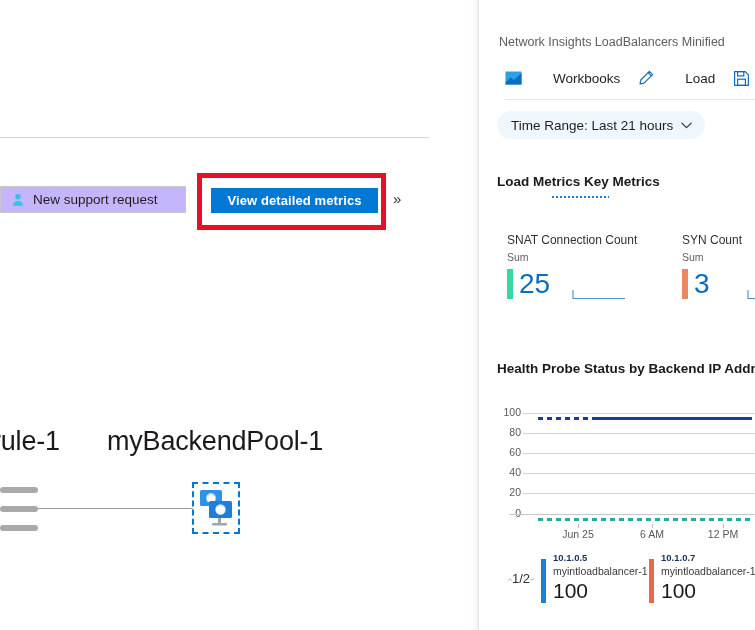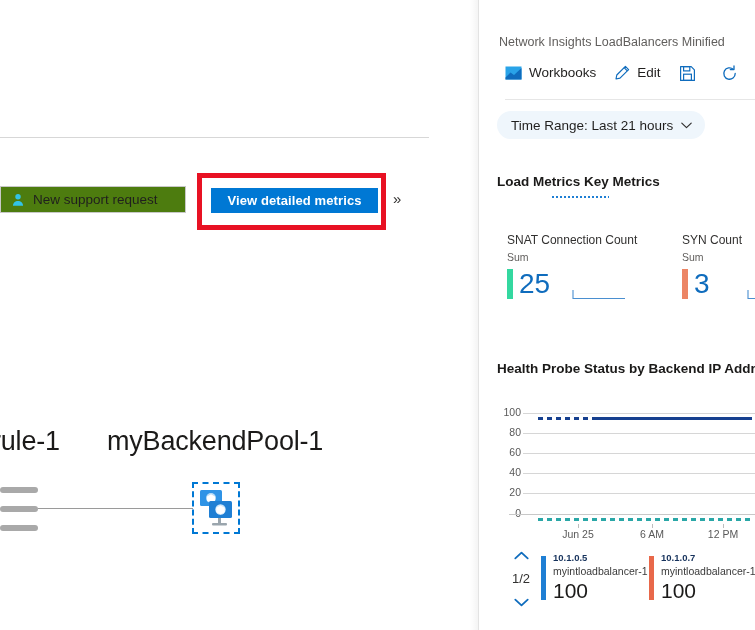--- a/index.html
+++ b/index.html
@@ -44,21 +44,21 @@
     height: 28px;
   }
   #new-support-request {
     position: absolute;
     left: 0;
     top: 0;
     width: 186px;
     height: 27px;
     box-sizing: border-box;
     border: 1px solid #c8c8c8;
-    background: #4d7c0f;
+    background: #c4b5fd;
     display: flex;
     align-items: center;
     padding-left: 10px;
     font-size: 13.5px;
     color: #201f1e;
     cursor: pointer;
   }
   #new-support-request .person-icon {
     width: 14px;
     height: 14px;
@@ -230,24 +230,25 @@
   #panel-toolbar {
     position: absolute;
     left: 26px;
     top: 65px;
     display: flex;
     align-items: center;
     height: 26px;
   }
   .tb-item {
     display: flex;
-    align-items: flex-start;
+    align-items: center;
     height: 26px;
     cursor: pointer;
     margin-right: 18px;
+    gap: 24px;
   }
   .tb-item:last-child { margin-right: 0; }
   .tb-item svg { display: block; flex: none; }
   .tb-label {
     font-size: 13.5px;
     color: #201f1e;
     margin-left: 7px;
   }
   #toolbar-divider {
     position: absolute;
@@ -432,40 +433,40 @@
     width: 258px;
     height: 58px;
   }
   #legend-pager {
     position: absolute;
     left: 11px;
     top: 0;
     width: 26px;
     height: 56px;
     display: flex;
-    flex-direction: column;
+    flex-direction: row;
     align-items: center;
     justify-content: space-between;
   }
   .pager-chevron {
     width: 15px;
     height: 9px;
     display: block;
     cursor: pointer;
   }
   #pager-count {
     font-size: 13px;
     color: #323130;
     line-height: 16px;
   }
   .legend-item {
     position: absolute;
     top: 1px;
     display: flex;
-    align-items: center;
+    align-items: flex-end;
     cursor: pointer;
   }
   #legend-item-0 { left: 44px; }
   #legend-item-1 { left: 152px; }
   .legend-swatch {
     width: 5px;
     height: 44px;
     flex: none;
     margin-top: 1px;
   }
@@ -554,21 +555,21 @@
         <path d="M0.5 12.5l5-5 3.5 2.6 7.5-7.0v11.4h-16z" fill="#0f6cbd"></path>
       </svg>
       <span class="tb-label">Workbooks</span>
     </div>
 
     <div class="tb-item">
       <svg width="16" height="16" viewBox="0 0 16 16">
         <path d="M11.4 1.4l3.2 3.2-8.6 8.6-4.0 0.8 0.8-4.0z" fill="none" stroke="#0f6cbd" stroke-width="1.2" stroke-linejoin="round"></path>
         <path d="M10.1 2.7l3.2 3.2" stroke="#0f6cbd" stroke-width="1.2"></path>
       </svg>
-      <span class="tb-label">Edit</span>
+      <span class="tb-label">Load</span>
     </div>
 
     <div class="tb-item">
       <svg width="17" height="17" viewBox="0 0 17 17">
         <path d="M1.6 1.6h10.6l3.2 3.2v10.6h-13.8z" fill="none" stroke="#0f6cbd" stroke-width="1.2" stroke-linejoin="round"></path>
         <rect x="4.6" y="1.6" width="6.2" height="4.3" fill="none" stroke="#0f6cbd" stroke-width="1.2"></rect>
         <rect x="4.6" y="9.2" width="7.8" height="6.2" fill="none" stroke="#0f6cbd" stroke-width="1.2"></rect>
       </svg>
       <span class="tb-label"></span>
     </div>

